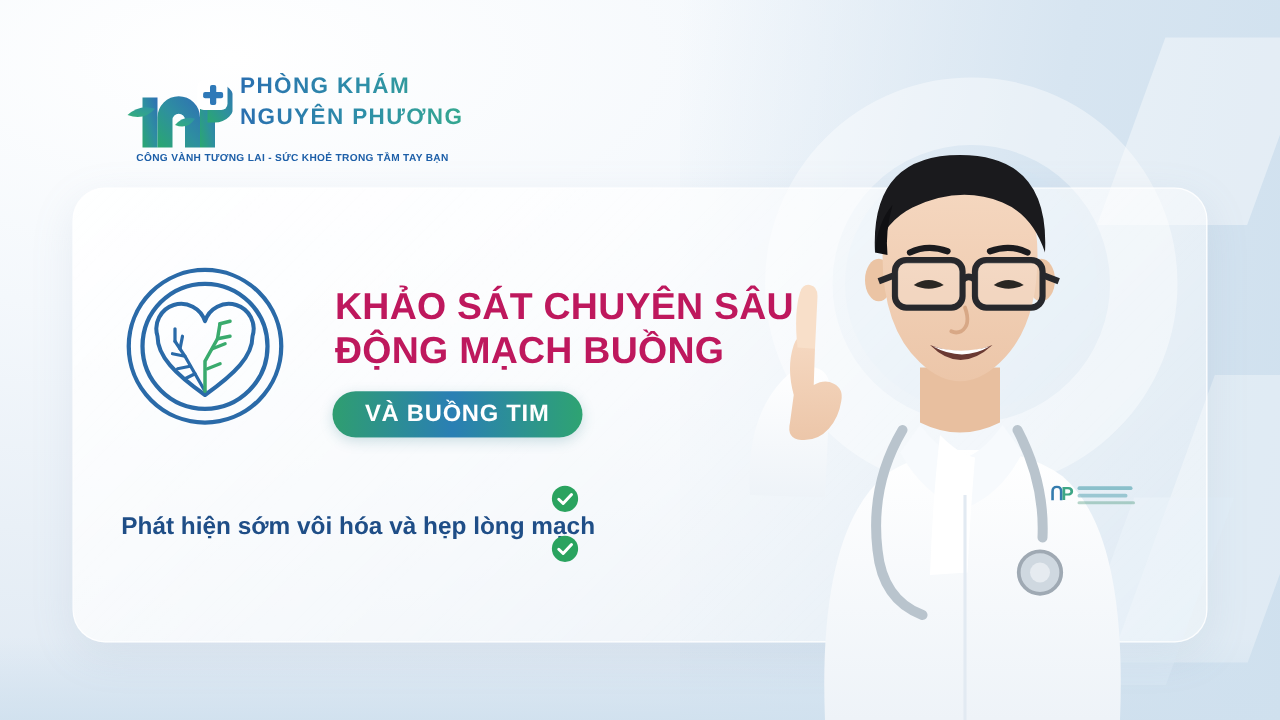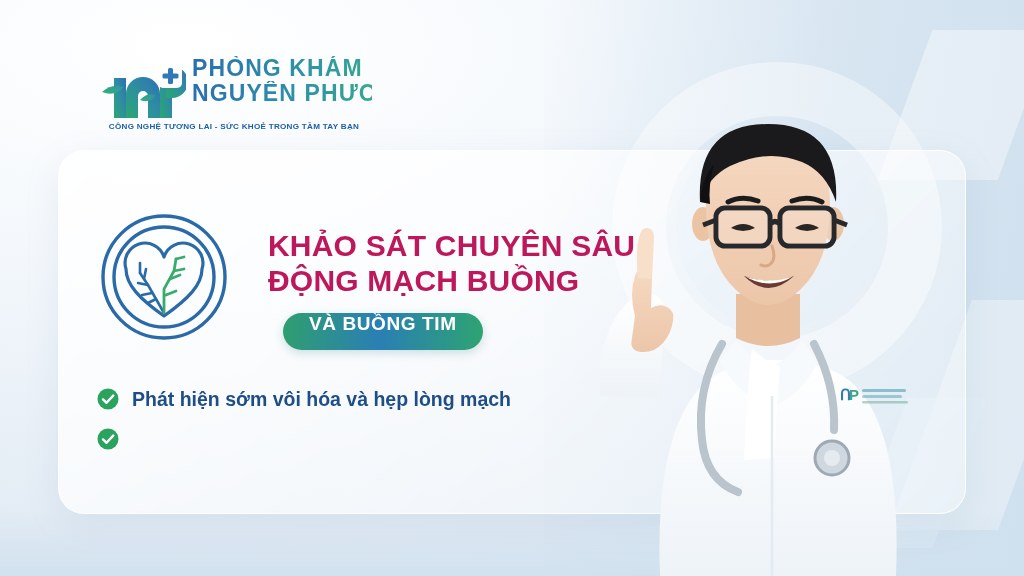--- a/index.html
+++ b/index.html
@@ -57,55 +57,55 @@
     background:linear-gradient(135deg, rgba(255,255,255,.86) 0%, rgba(255,255,255,.62) 48%, rgba(255,255,255,.30) 100%);
     border:1px solid rgba(255,255,255,.85);
     box-shadow:0 10px 34px rgba(120,150,180,.13);
   }
 
   
   #logo{ position:absolute; left:100px; top:52px; width:270px; height:90px; }
   #logo-mark{ position:absolute; left:0; top:0; width:86px; height:72px; }
   #logo-text{ position:absolute; left:92px; top:4px; width:180px; }
   .logo-line{
-    font-size:23px; font-weight:700; letter-spacing:1.1px; line-height:25px;
+    font-size:18px; font-weight:700; letter-spacing:1.1px; line-height:25px;
     background:linear-gradient(90deg,#2a6fb0 0%,#2e8fa8 55%,#35a88f 100%);
     -webkit-background-clip:text; background-clip:text; color:transparent;
     white-space:nowrap;
   }
   #logo-tagline{
     position:absolute; left:0; top:70px; width:268px;
     font-size:8.1px; font-weight:700; letter-spacing:.28px;
     color:#1d5fa8; white-space:nowrap; text-align:center;
   }
 
   
   #heart-icon{ position:absolute; left:100px; top:213px; width:128px; height:128px; }
 
   
   #headline{ position:absolute; left:268px; top:228px; width:420px; }
   .headline-line{
     font-size:30px; font-weight:700; line-height:35px;
     color:#be185d; letter-spacing:.2px; white-space:nowrap;
   }
   #pill{
-    position:absolute; left:283px; top:313px;
+    position:absolute; left:266px; top:313px;
     height:37px; padding:0 26px;
-    display:flex; align-items:flex-start; justify-content:center;
+    display:flex; align-items:center; justify-content:center;
     border-radius:19px;
     background:linear-gradient(90deg,#2f9e70 0%,#2a7fb4 48%,#2ea372 100%);
     box-shadow:0 3px 10px rgba(40,120,130,.22);
   }
   #pill-label{
     font-size:19px; font-weight:700; color:#fff; letter-spacing:.6px; white-space:nowrap;
   }
 
   
   #bullets{ position:absolute; left:97px; top:388px; }
-  .bullet{ display:flex; align-items:flex-start; height:34px; margin-bottom:6px; }
+  .bullet{ display:flex; align-items:flex-end; height:34px; margin-bottom:6px;flex-direction:column; }
   .bullet-icon{ width:22px; height:22px; flex:0 0 22px; margin-right:13px; }
   .bullet-text{
     font-size:19.5px; font-weight:700; color:#1f4e87; white-space:nowrap;
   }
 
   
   #doctor{ position:absolute; left:540px; top:96px; width:450px; height:480px; }
 </style>
 </head>
 <body>
@@ -151,21 +151,21 @@
     <rect x="58" y="12" width="24" height="24" rx="5" fill="#ffffff"></rect>
     <rect x="68" y="16" width="5" height="16" rx="1.6" fill="#2f79b8"></rect>
     <rect x="62.5" y="21.5" width="16" height="5" rx="1.6" fill="#2f79b8"></rect>
   </svg>
 
   <div id="logo-text">
     <div class="logo-line">PHÒNG KHÁM</div>
     <div class="logo-line">NGUYÊN PHƯƠNG</div>
   </div>
 
-  <div id="logo-tagline">CÔNG NGHỆ TƯƠNG LAI - SỨC KHOẺ TRONG TẦM TAY BẠN</div>
+  <div id="logo-tagline">CÔNG VÀNH TƯƠNG LAI - SỨC KHOẺ TRONG TẦM TAY BẠN</div>
 </div>
 
 <svg id="heart-icon" viewBox="0 0 128 128">
   <circle cx="64" cy="64" r="61" fill="none" stroke="#2a6aa8" stroke-width="3.4"></circle>
   <circle cx="64" cy="64" r="50" fill="none" stroke="#2a6aa8" stroke-width="3.4"></circle>
   <path d="M64 103
            C 40 86, 26 72, 26 56
            A 18 18 0 0 1 64 44
            A 18 18 0 0 1 102 56
            C 102 72, 88 86, 64 103 Z" fill="none" stroke="#2a6aa8" stroke-width="3.2" stroke-linejoin="round"></path>

